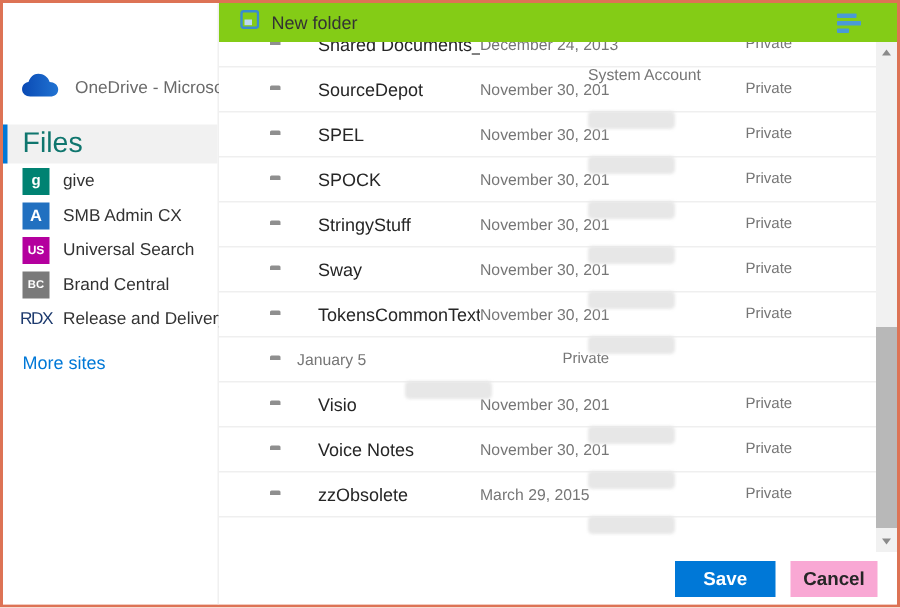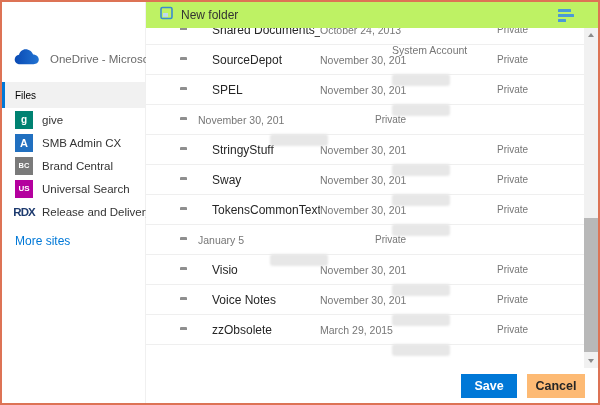--- a/index.html
+++ b/index.html
@@ -7,32 +7,32 @@
   body { font-family:"Liberation Sans","DejaVu Sans",sans-serif; -webkit-font-smoothing:antialiased; }
 
   .app { width:600px; height:405px; border:2px solid #dd7355; background:#fff; display:flex; overflow:hidden; }
 
   
   .sidebar { width:144px; flex:0 0 144px; border-right:1px solid #f0f0f0; background:#fff; position:relative; }
   .drive { display:flex; align-items:center; gap:9px; margin:46px 0 0 12px; }
   .drive-label { font-size:11.5px; color:#6a6a6a; white-space:nowrap; }
   .files-nav { margin-top:13px; height:26px; background:#f1f1f1; display:flex; align-items:center; padding-left:13px; position:relative; cursor:pointer; }
   .files-nav::before { content:""; position:absolute; left:0; top:0; bottom:0; width:3px; background:#0078d7; }
-  .files-label { color:#000000; font-size:10px;text-align:right; }
+  .files-label { color:#0f766e; font-size:19px;text-align:right; }
   .section-label { margin:21px 0 9px 13px; font-size:11px; color:#767676; }
   .sites { list-style:none; }
   .site { display:flex; align-items:center; height:23px; padding-left:13px; gap:9px; cursor:pointer; }
   .tile { width:18px; height:18px; flex:0 0 18px; display:flex; align-items:center; justify-content:center; color:#fff; font-weight:bold; }
-  .tile.logo { background:transparent !important; color:#1d3a6e; font-size:11.5px; font-weight:700; letter-spacing:-1px;text-align:center; }
+  .tile.logo { background:transparent !important; color:#1d3a6e; font-size:11.5px; font-weight:400; letter-spacing:-1px;text-align:center; }
   .site-label { font-size:11.5px; color:#333; white-space:nowrap;text-align:center; }
   .more-sites { display:inline-block; margin:11px 0 0 13px; color:#0078d7; font-size:12px; cursor:pointer; }
 
   
   .main { flex:1; display:flex; flex-direction:column; min-width:0; }
-  .cmdbar { height:26px; flex:0 0 26px; background:#bef264; display:flex; align-items:center; justify-content:space-between; padding:0 22px 0 14px; }
+  .cmdbar { height:26px; flex:0 0 26px; background:#84cc16; display:flex; align-items:center; justify-content:space-between; padding:0 22px 0 14px; }
   .new-folder { display:flex; align-items:center; gap:8px; cursor:pointer; }
   .new-folder-label { font-size:12px; color:#333; }
   .view-icon { display:flex; flex-direction:column; gap:2px; cursor:pointer; padding:2px; }
   .view-icon i { display:block; height:3px; background:#4a9ad6; border-radius:0.5px; }
   .view-icon i:nth-child(1){ width:13px; }
   .view-icon i:nth-child(2){ width:16px; }
   .view-icon i:nth-child(3){ width:8px; }
 
   .list-viewport { position:relative; height:340px; flex:0 0 340px; overflow:hidden; background:#fff; }
   .rows { margin-top:-13px; width:440px; }
@@ -52,22 +52,22 @@
   .sb-btn { position:absolute; left:0; width:14px; height:14px; display:flex; align-items:center; justify-content:center; cursor:pointer; }
   .sb-up { top:0; } .sb-down { bottom:0; }
   .arrow { width:0; height:0; border-left:3.5px solid transparent; border-right:3.5px solid transparent; }
   .sb-up .arrow { border-bottom:4px solid #8b8b8b; }
   .sb-down .arrow { border-top:4px solid #8b8b8b; }
   .sb-thumb { position:absolute; left:0; top:190px; width:14px; height:134px; background:#b8b8b8; cursor:pointer; }
 
   
   .footer { height:35px; flex:1; display:flex; justify-content:flex-end; align-items:flex-start; gap:10px; padding:6px 13px 0 0; background:#fff; }
   .btn { height:24px; border:none; font-size:12.5px; font-weight:600; font-family:inherit; cursor:pointer; }
-  .btn-save { width:56px; background:#0078d7; color:#fff; }
-  .btn-cancel { width:58px; background:#fdba74; color:#262626; }
+  .btn-save { width:67px; background:#0078d7; color:#fff; }
+  .btn-cancel { width:58px; background:#f9a8d4; color:#262626; }
 </style>
 </head>
 <body>
 
 <div class="app">
 
   <aside class="sidebar">
     <div class="drive">
       <span>
         <svg width="27" height="17" viewBox="0 0 27 17">
@@ -93,27 +93,27 @@
     <span class="tile" style="font-size: 10px; background: rgb(0, 130, 114);">g</span>
     <span class="site-label">give</span>
   </li>
 
   <li class="site">
     <span class="tile" style="font-size: 11px; background: rgb(33, 112, 192);">A</span>
     <span class="site-label">SMB Admin CX</span>
   </li>
 
   <li class="site">
+    <span class="tile" style="font-size: 8px; background: rgb(180, 0, 158);">US</span>
+    <span class="site-label">Universal Search</span>
+  </li>
+
+  <li class="site">
     <span class="tile" style="font-size: 7.5px; background: rgb(122, 122, 122);">BC</span>
     <span class="site-label">Brand Central</span>
-  </li>
-
-  <li class="site">
-    <span class="tile" style="font-size: 8px; background: rgb(180, 0, 158);">US</span>
-    <span class="site-label">Universal Search</span>
   </li>
 
   <li class="site">
     <span class="tile logo" style="font-size: 11.5px; color: rgb(29, 58, 110);">RDX</span>
     <span class="site-label">Release and Delivery</span>
   </li>
 </ul>
 
     <span class="more-sites">More sites</span>
   </aside>
@@ -135,21 +135,21 @@
           <i></i>
           <i></i>
         </div>
     </div>
 
     <div class="list-viewport">
       <div class="rows">
   <div class="row">
     <span class="cell-icon"><span class="folder"></span></span>
     <span class="cell-name">Shared Documents_Old</span>
-    <span class="cell-date">October 24, 2013</span>
+    <span class="cell-date">December 24, 2013</span>
     <span class="cell-mod">
       <span>System Account</span>
 
     </span>
     <span class="cell-share">Private</span>
   </div>
 
   <div class="row">
     <span class="cell-icon"><span class="folder"></span></span>
     <span class="cell-name">SourceDepot</span>
@@ -167,20 +167,21 @@
     <span class="cell-date">November 30, 201</span>
     <span class="cell-mod">
       <span></span>
       <span class="redaction" style="display: block;"></span>
     </span>
     <span class="cell-share">Private</span>
   </div>
 
   <div class="row">
     <span class="cell-icon"><span class="folder"></span></span>
+    <span class="cell-name">SPOCK</span>
     <span class="cell-date">November 30, 201</span>
     <span class="cell-mod">
       <span></span>
       <span class="redaction" style="display: block;"></span>
     </span>
     <span class="cell-share">Private</span>
   </div>
 
   <div class="row">
     <span class="cell-icon"><span class="folder"></span></span>

